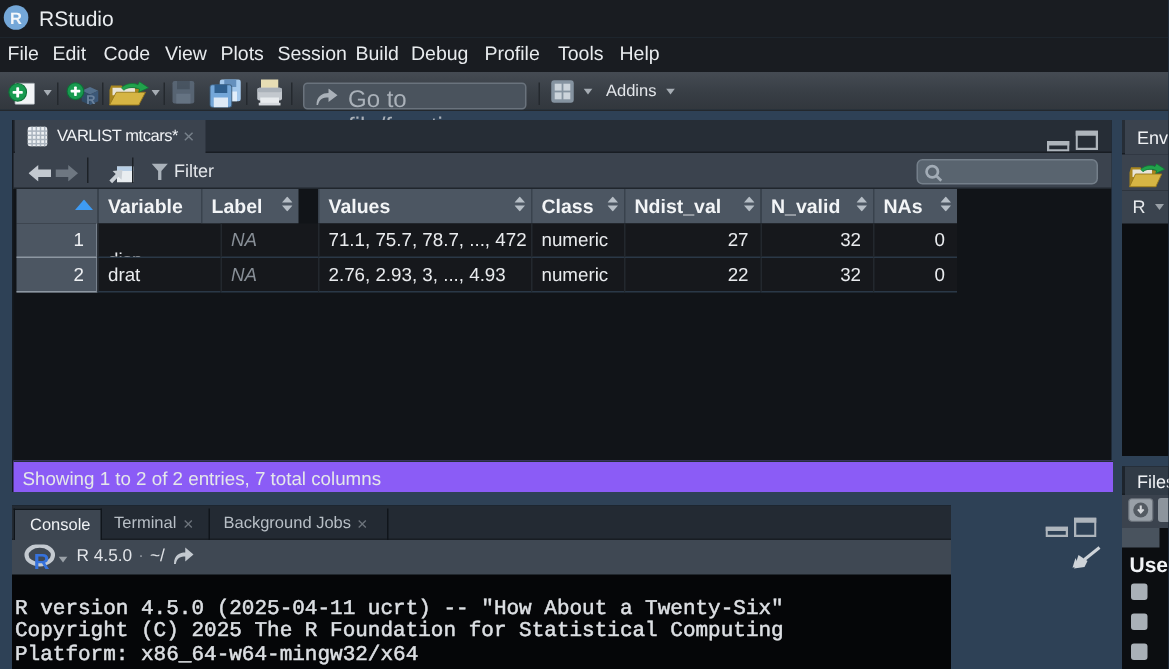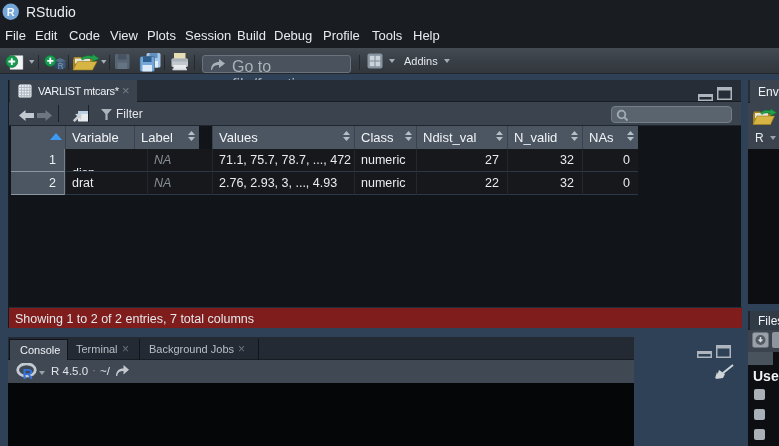--- a/index.html
+++ b/index.html
@@ -11,21 +11,21 @@
 #titlebar { left:0; top:0; width:779px; height:25px; background:#191c21; }
 #menubar { left:0; top:25px; width:779px; height:23px; background:#191c21; color:#e8ebee; font-size:13px; }
 .menuitem { position:absolute; top:3px; }
 #toolbar { left:0; top:48px; width:779px; height:26px;
   background:linear-gradient(#454b53,#383e45 55%,#32373d); border-bottom:1px solid #23282d; }
 .tsep { position:absolute; top:7px; width:1px; height:15px; background:#24292e; }
 .tabstrip { position:absolute; left:0; top:0; right:0; background:#262d36; border-bottom:1px solid #181d23; }
 .tab-active { position:absolute; background:#3b434e; color:#f0f2f5; }
 .paneToolbar { position:absolute; left:0; right:0; background:#3b434e; }
 
-.hdrcell { position:absolute; background:#4c5662; color:#f2f4f6; font-weight:normal; font-size:13px; }
+.hdrcell { position:absolute; background:#4c5662; color:#f2f4f6; font-weight:bold; font-size:13px; }
 .cell { position:absolute; font-size:12.5px; color:#e9ebee; background:#16181c; white-space:nowrap; overflow:hidden; }
 .numcell { text-align:right; }
 .rownum { background:#4c5662; color:#eef0f3; text-align:right; border-right:1px solid #76808c; }
 </style>
 </head>
 <body>
 <div id="win">
   <div class="abs" id="titlebar">
     <svg class="abs" style="left:2px;top:3px" width="18" height="18">
       <circle cx="8.7" cy="8.7" r="8.2" fill="#74a7d8"></circle>
@@ -260,21 +260,21 @@
       <div class="cell rownum" style="left:0;top:46px;width:54px;height:23px;border-bottom:1px solid #8d97a2;padding:4px 8px 0 0">2</div>
       <div class="cell" style="left:54px;top:46px;width:82px;height:23px;border-left:1px solid #23282e;border-bottom:1px solid #2a3847;padding:4px 0 0 6px">drat</div>
       <div class="cell" style="left:136px;top:46px;width:65px;height:23px;border-left:1px solid #23282e;border-bottom:1px solid #2a3847;padding:4px 0 0 6px"><i style="color:#878e96">NA</i></div>
       <div class="cell" style="left:201px;top:46px;width:142px;height:23px;border-left:1px solid #23282e;border-bottom:1px solid #2a3847;padding:4px 0 0 6px">2.76, 2.93, 3, ..., 4.93</div>
       <div class="cell" style="left:343px;top:46px;width:62px;height:23px;border-left:1px solid #23282e;border-bottom:1px solid #2a3847;padding:4px 0 0 6px">numeric</div>
       <div class="cell numcell" style="left:405px;top:46px;width:91px;height:23px;border-left:1px solid #23282e;border-bottom:1px solid #2a3847;padding:4px 8px 0 0">22</div>
       <div class="cell numcell" style="left:496px;top:46px;width:75px;height:23px;border-left:1px solid #23282e;border-bottom:1px solid #2a3847;padding:4px 8px 0 0">32</div>
       <div class="cell numcell" style="left:571px;top:46px;width:56px;height:23px;border-left:1px solid #23282e;border-bottom:1px solid #2a3847;padding:4px 8px 0 0">0</div>
     </div>
 
-    <div class="abs" style="left:0;top:227px;width:733px;height:21px;background:#7f1d1d;border-top:1px solid #252e38">
+    <div class="abs" style="left:0;top:227px;width:733px;height:21px;background:#8b5cf6;border-top:1px solid #252e38">
       <span class="abs" style="left:6px;top:4px;font-size:12.5px;color:#e4e7ea">Showing 1 to 2 of 2 entries, 7 total columns</span>
     </div>
   </div>
   <div class="abs" id="consolepane" style="left:8px;top:337px;width:626px;height:109px;background:#050608">
     <div class="tabstrip" style="height:23px;background:#232a33"></div>
     <div class="tab-active" style="left:1px;top:2px;width:59px;height:21px;border:1px solid #10151b;border-bottom:none;background:#3d4651">
       <span class="abs" style="left:10px;top:4px;font-size:11px">Console</span>
     </div>
     <span class="abs" style="left:68px;top:6px;font-size:11px;color:#b8bfc6">Terminal</span>
     <span class="abs" style="left:114px;top:5px;font-size:12px;color:#6c737b">×</span>
@@ -303,20 +303,23 @@
       <span class="abs" style="left:92px;top:5px;font-size:11.5px;color:#dfe2e6">~/</span>
       <svg class="abs" style="left:106px;top:4px" width="16" height="13">
         <path d="M2 12 C2 6 6 4.4 9.5 4.4 L9.5 1 L15 5.7 L9.5 10.4 L9.5 7 C6.5 7 4 7.6 3.2 12 Z" fill="#c3c9cf"></path>
       </svg>
       <svg class="abs" style="left:705px;top:2px" width="21" height="18">
         <line x1="10" y1="11" x2="20" y2="3" stroke="#cfd4d9" stroke-width="2"></line>
         <path d="M6 8 L12 12 L10 16 L3 17 Z" fill="#cfd4d9"></path>
         <path d="M4 10 L2 16.5 L6 15 Z" fill="#cfd4d9"></path>
       </svg>
     </div>
+    <div class="abs" style="left:2px;top:62px;width:730px;font-family:'Liberation Mono',monospace;font-size:14px;line-height:15.4px;color:#dcdfe3;-webkit-text-stroke:0.35px #dcdfe3;white-space:pre">R version 4.5.0 (2025-04-11 ucrt) -- "How About a Twenty-Six"
+Copyright (C) 2025 The R Foundation for Statistical Computing
+Platform: x86_64-w64-mingw32/x64</div>
   </div>
   <div class="abs" id="rightcol" style="left:748px;top:74px;width:31px;height:372px">
 
     <div class="abs" style="left:0;top:6px;width:31px;height:224px;background:#0c0e11">
       <div class="tabstrip" style="height:23px;background:#262d36"></div>
       <div class="tab-active" style="left:2px;top:0;width:29px;height:23px">
         <span class="abs" style="left:8px;top:5px;font-size:12px;white-space:nowrap">Envir</span>
       </div>
       <div class="paneToolbar" style="top:23px;height:24px">
         <svg class="abs" style="left:4px;top:4px" width="27" height="19">

